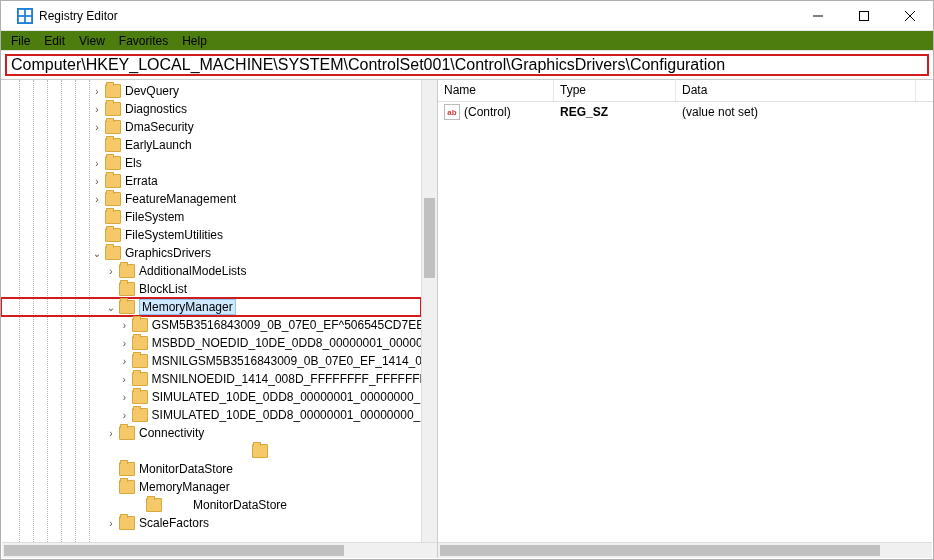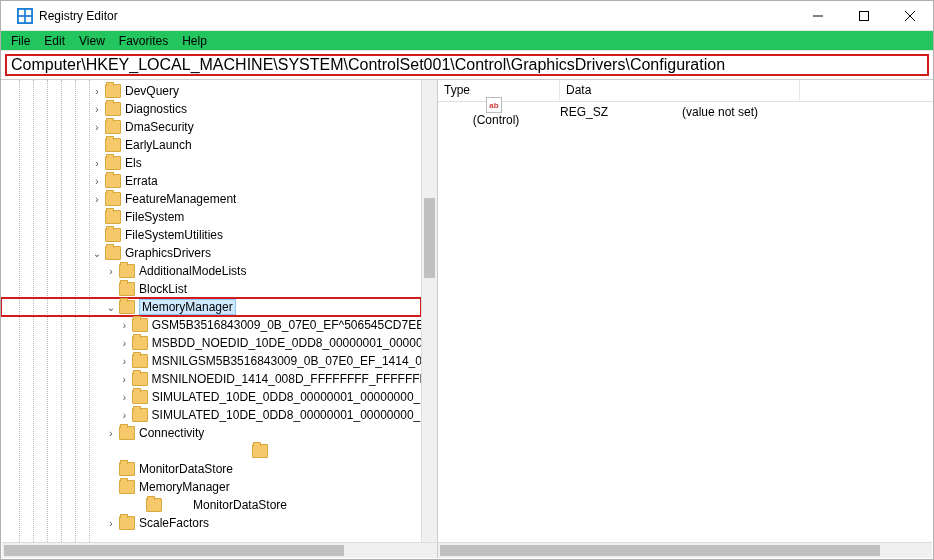--- a/index.html
+++ b/index.html
@@ -3,21 +3,21 @@
 <meta charset="utf-8">
 <style>
 * { box-sizing: border-box; margin: 0; padding: 0; font-family: "Segoe UI", Tahoma, sans-serif; font-size: 12px; }
 body { background: #fff; width: 934px; height: 560px; overflow: hidden; border: 1px solid #b0b0b0; position: relative; }
 .titlebar { height: 30px; display: flex; align-items: center; padding-left: 16px; background: #fff; border-bottom: 1px solid #e6e6e6; }
 .titlebar .appicon { width: 16px; height: 16px; margin-right: 6px; background: #1e7fd6; display: inline-flex; align-items: center; justify-content: center; }
 .titlebar .appicon svg { width: 14px; height: 14px; }
 .titlebar .title { flex: 0 0 auto; }
 .titlebar .spacer { flex: 1; }
 .winbtn { width: 46px; height: 30px; display: flex; align-items: center; justify-content: center; cursor: pointer; }
-.menubar { height: 20px; display: flex; gap: 14px; padding: 0 10px; align-items: center; border-bottom: 1px solid #e6e6e6; background: #22c55e; }
+.menubar { height: 20px; display: flex; gap: 14px; padding: 0 10px; align-items: center; border-bottom: 1px solid #e6e6e6; background: #4d7c0f; }
 .menubar span { cursor: default; }
 .addrbar { height: 22px; margin: 3px 4px; display: flex; align-items: center; }
 .addrbar.highlight { border: 2px solid #d21c1c; }
 .addrbar input { flex: 1; border: 1px solid #aaa; height: 18px; padding: 0 4px; font-size: 16px; background: #fff; }
 .addrbar.highlight input { border: none; }
 .content { display: flex; height: calc(100% - 30px - 20px - 28px - 17px); border-top: 1px solid #ccc; }
 .treewrap { width: 437px; position: relative; overflow: hidden; border-right: 1px solid #ccc; }
 .tree { position: absolute; top: 0; left: 0; right: 16px; bottom: 0; overflow: hidden; padding-top: 2px; }
 .tree-scroll { position: absolute; right: 0; top: 0; bottom: 0; width: 16px; background: #f0f0f0; border-left: 1px solid #ddd; }
 .tree-thumb { position: absolute; left: 2px; right: 2px; top: 118px; height: 80px; background: #c0c0c0; }
@@ -224,30 +224,31 @@
           <span class="folder"></span>
           <span class="label">ScaleFactors</span>
         </div>
       </div>
     <div class="tree-scroll">
         <div class="tree-thumb"></div>
       </div>
   </div>
   <div class="listpane">
     <div class="listhead">
+      <div class="col" id="col-name" style="width: 116px;">Name</div>
       <div class="col" id="col-type" style="width: 122px;">Type</div>
       <div class="col" id="col-data" style="width: 240px;">Data</div>
     </div>
     <div class="listbody" id="listbody">
         <div class="valrow">
-          <div class="cell" style="width: 116px; display: flex; align-items: center; flex-direction: column;">
+          <div class="cell" style="width: 116px; display: flex; align-items: center;">
             <span class="valicon">ab</span>
             <span>(Control)</span>
           </div>
-          <div class="cell" style="width: 122px;">REG_SZ</div>
+          <div class="cell" style="width: 122px; font-weight: bold;">REG_SZ</div>
           <div class="cell" style="width: 240px;">(value not set)</div>
         </div>
       </div>
   </div>
 </div>
 
 <div class="hscroll">
   <div class="track left">
       <div class="thumb l"></div>
     </div>

